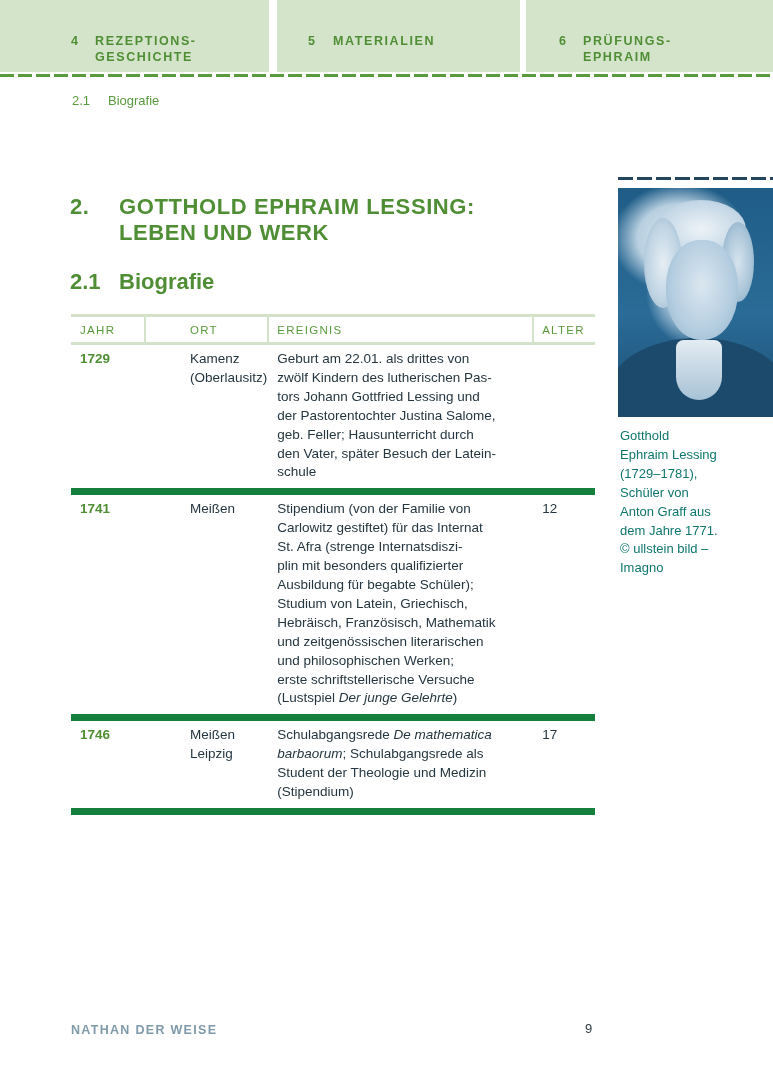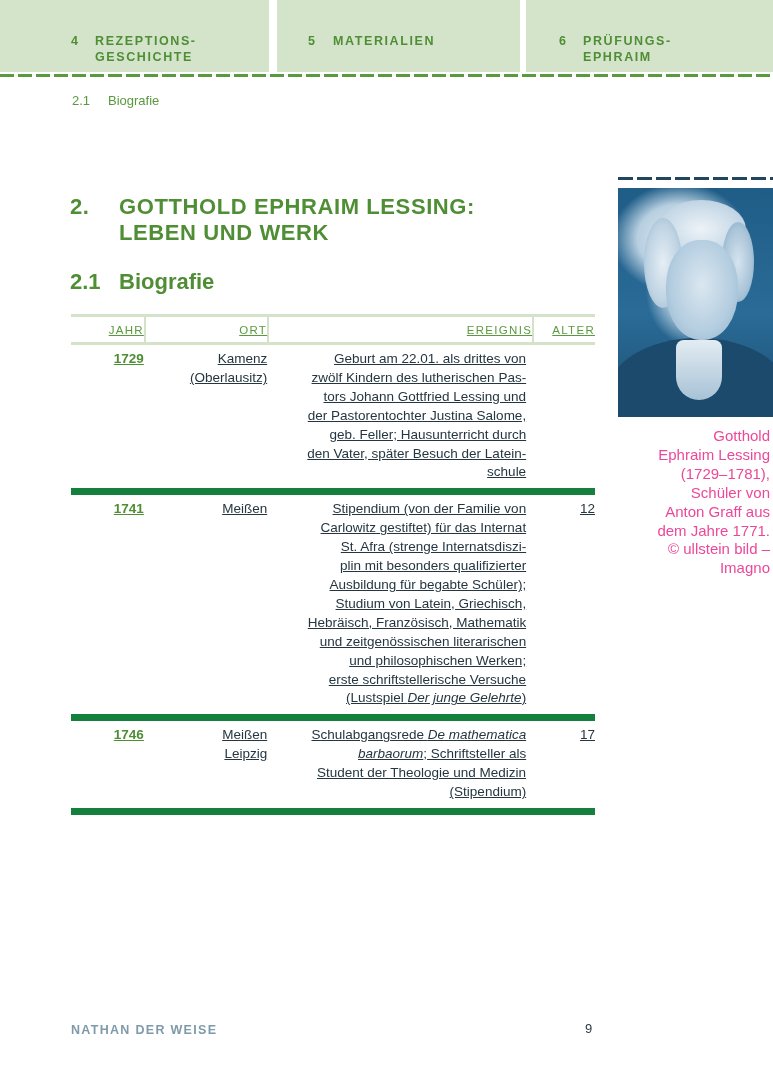--- a/index.html
+++ b/index.html
@@ -38,21 +38,21 @@
     .chapter-title .ch-num { position: absolute; left: 0; top: 0; }
     .chapter-title .ch-text { position: absolute; left: 49px; top: 0; width: 420px; }
     .section-title {
       position: absolute; left: 70px; top: 269px; color: #4f8e34; font-size: 22px;
       font-weight: bold; line-height: 26px;
     }
     .section-title .sec-num { display: inline-block; width: 49px; }
 
     
     .bio-table { position: absolute; left: 71px; top: 314px; width: 524px; border-collapse: collapse; }
-    .bio-table th, .bio-table td { vertical-align: top; text-align: right; text-decoration: underline; }
+    .bio-table th, .bio-table td { vertical-align: top; text-align: left; }
     .bio-table th {
       font-weight: normal; font-size: 11.5px; letter-spacing: 1.3px; color: #5a9a3e;
       height: 28px; padding: 7px 0 0 8px;
       border-top: 3px solid #d3e2c8; border-bottom: 3px solid #d3e2c8;
     }
     .bio-table th.c-year { padding-left: 9px; }
     .bio-table td {
       font-size: 13.5px; line-height: 18.9px; color: #253640;
       padding: 5px 0 6px 8px; border-bottom: 7px solid #15803d;
     }
@@ -97,22 +97,22 @@
     }
     .portrait .wig-r {
       position: absolute; left: 104px; top: 34px; width: 32px; height: 80px;
       background: radial-gradient(ellipse, #d6e4ee 0%, #a9c4d8 60%, #7aa0bd 100%); border-radius: 50%;
     }
     .portrait .wig-top {
       position: absolute; left: 38px; top: 12px; width: 90px; height: 58px;
       background: radial-gradient(ellipse, #edf3f7 0%, #c4d7e6 65%, #98b7ce 100%); border-radius: 50% 50% 40% 40%;
     }
     .caption {
-      position: absolute; left: 620px; top: 427px; width: 150px; font-size: 15px;
-      line-height: 18.9px; color: #ec4899; text-align: right;
+      position: absolute; left: 620px; top: 427px; width: 150px; font-size: 13px;
+      line-height: 18.9px; color: #0f766e;
     }
 
     
     .footer-title {
       position: absolute; left: 71px; top: 1023px; font-size: 12.5px; font-weight: bold;
       letter-spacing: 1.3px; color: #7f9aaa;
     }
     .page-num { position: absolute; left: 585px; top: 1021px; font-size: 13px; color: #2b3a44; }
   </style>
 </head>
@@ -209,21 +209,21 @@
     </tr>
 
     <tr>
       <td class="c-year">1746</td>
       <td class="c-place">
         <span class="nl">Meißen</span>
         <span class="nl">Leipzig</span>
       </td>
       <td class="c-event">
         <span class="nl"><span>Schulabgangsrede </span><i>De mathematica</i></span>
-        <span class="nl"><i>barbaorum</i><span>; Schriftsteller als</span></span>
+        <span class="nl"><i>barbaorum</i><span>; Schulabgangsrede als</span></span>
         <span class="nl">Student der Theologie und Medizin</span>
         <span class="nl">(Stipendium)</span>
       </td>
       <td class="c-age">17</td>
     </tr>
 
 
   </tbody>
 </table>
 

